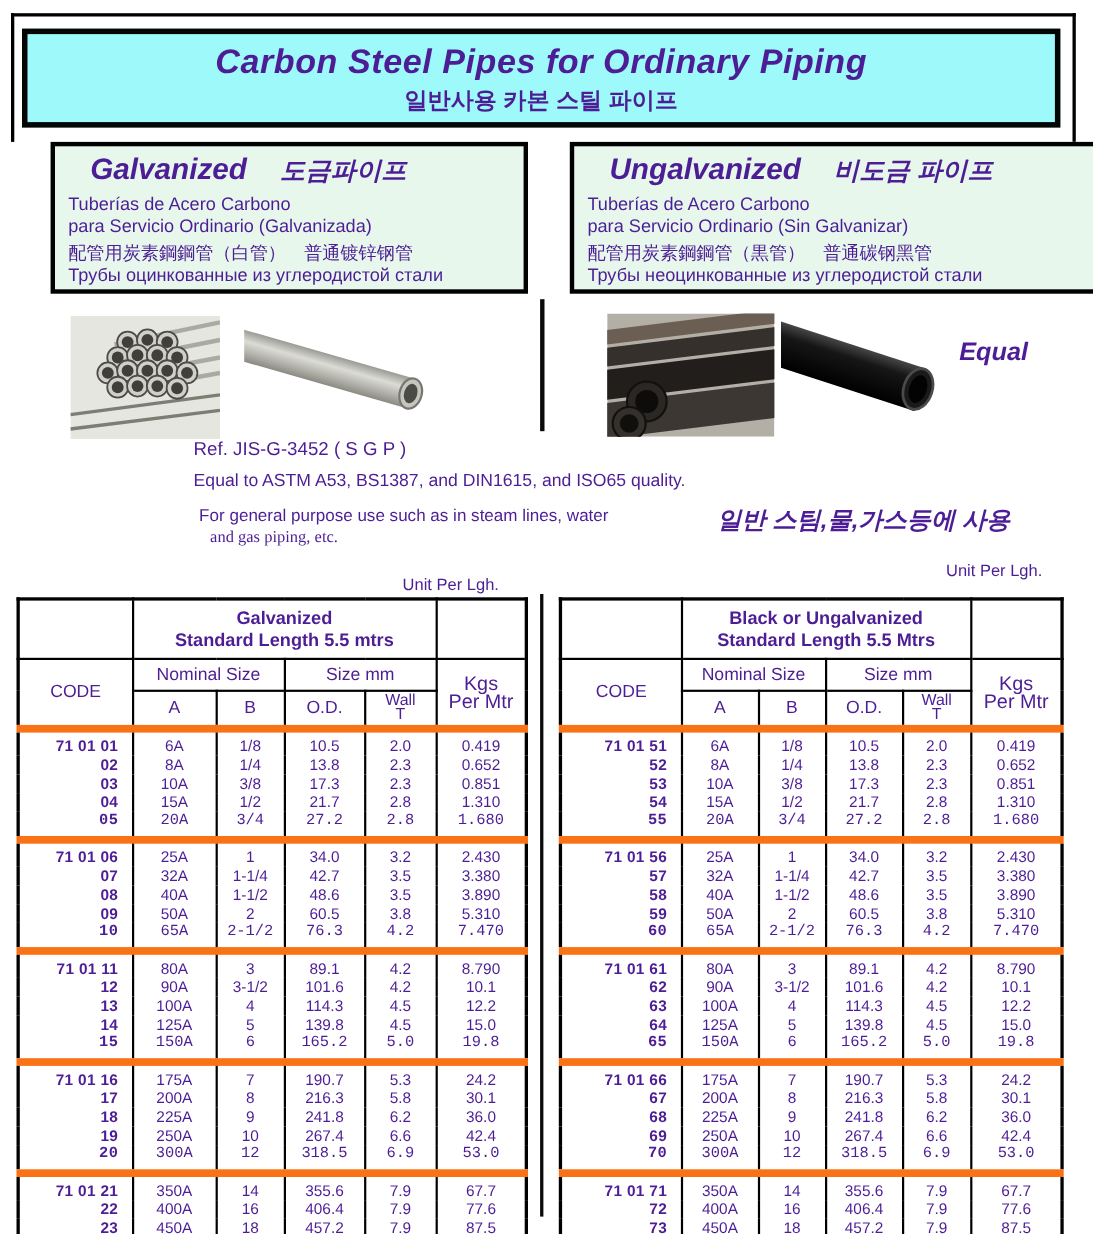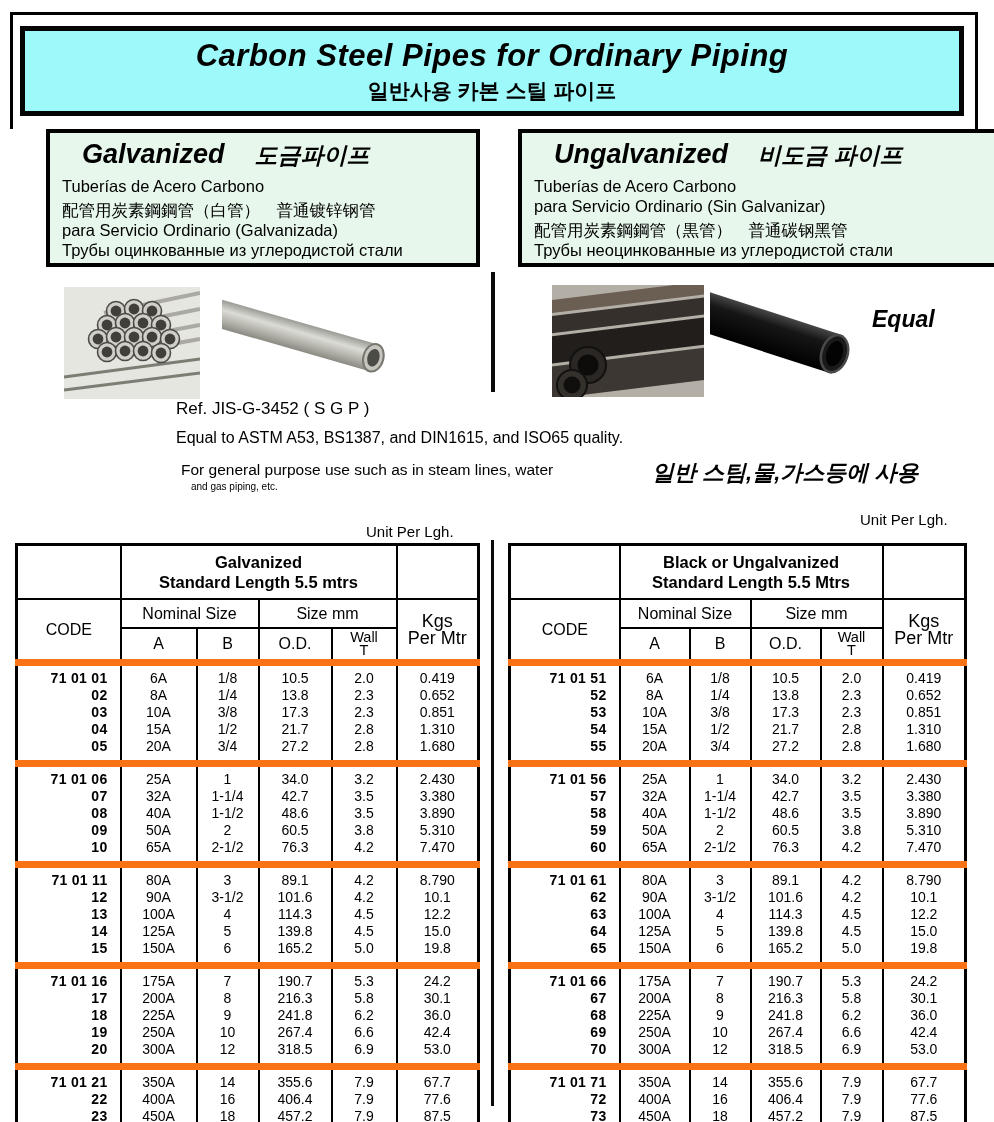--- a/index.html
+++ b/index.html
@@ -1,18 +1,18 @@
 <!DOCTYPE html>
 <html><head>
 <meta charset="utf-8">
 <style>
   html,body { margin:0; padding:0; background:#fff; }
   .page {
     position:relative; width:994px; height:1122px; background:#ffffff;
-    font-family:"Liberation Sans", sans-serif; color:#000000; overflow:hidden;
+    font-family:"Liberation Sans", sans-serif; color:#4c1d95; overflow:hidden;
   }
 
   
   .frame {
     position:absolute; left:10px; top:12px; width:962px; height:114px;
     border-top:3px solid #000; border-left:3px solid #000; border-right:3px solid #000;
   }
 
   .header-box {
     position:absolute; left:20px; top:26px; width:934px; height:80px;
@@ -37,21 +37,21 @@
   .black-label { position:absolute; left:872px; top:306px; font-size:23px; font-weight:bold; font-style:italic; }
 
   .vdivider { position:absolute; background:#0a0a0a; }
   .vdivider.top { left:491px; top:272px; width:4px; height:120px; }
   .vdivider.mid { left:491px; top:540px; width:3px; height:566px; }
 
   .ref-line { position:absolute; white-space:nowrap; }
   .ref-1 { left:176px; top:399px; font-size:17px; }
   .ref-2 { left:176px; top:429px; font-size:16px; }
   .ref-3 { left:181px; top:461px; font-size:15.5px; }
-  .ref-4 { left:191px; top:481px; font-size:10px; }
+  .ref-4 { left:191px; top:481px; font-size:15px;font-family:Liberation Serif, serif; }
   .ref-kr { left:652px; top:458px; font-size:22px; font-weight:bold; font-style:italic; }
 
   .unit-label { position:absolute; font-size:15px; white-space:nowrap; }
   .unit-left  { left:366px; top:523px; }
   .unit-right { left:860px; top:511px; }
 
   table.dtable {
     position:absolute; top:543px; border-collapse:collapse; table-layout:fixed;
     border:3px solid #000; background:#fff;
   }
@@ -64,42 +64,42 @@
   .dtable thead tr.r1 td { border-bottom:2px solid #000; height:52px; }
   .dtable thead tr.r2 td { height:27px; border-bottom:2px solid #000; }
   .dtable thead tr.r3 td { height:30px; }
   .dtable thead td { font-size:16px; }
   .t-title div { font-weight:bold; font-size:16.5px; line-height:20px; }
   .wall-hdr div { font-size:14.5px; line-height:13px; }
   .kgs-hdr div  { font-size:18px; line-height:17px; }
   .dtable tbody { border-top:7px solid #f97316; }
   .dtable tbody td { height:17px; font-size:14px; line-height:17px; }
   .dtable tbody tr:first-child td { padding-top:4px; }
-  .dtable tbody tr:last-child td  { padding-bottom:5px; }
+  .dtable tbody tr:last-child td  { padding-bottom:5px;font-family:Liberation Mono, monospace; }
   .dtable td.d-code { text-align:right; padding-right:12px; font-weight:bold; letter-spacing:0.3px; }
 </style>
 </head>
 <body>
 
 <div class="page">
 
   <div class="frame"></div>
 
   <div class="header-box">
     <div class="header-title">Carbon Steel Pipes for Ordinary Piping</div>
     <div class="header-sub">일반사용 카본 스틸 파이프</div>
   </div>
 
   <div class="label-box galv">
     <div class="box-title">
       <span>Galvanized</span><span class="kr">도금파이프</span>
     </div>
     <div class="box-line">Tuberías de Acero Carbono</div>
+    <div class="box-line">para Servicio Ordinario (Galvanizada)</div>
     <div class="box-line cjk">配管用炭素鋼鋼管（白管）　普通镀锌钢管</div>
-    <div class="box-line">para Servicio Ordinario (Galvanizada)</div>
     <div class="box-line">Трубы оцинкованные из углеродистой стали</div>
   </div>
 
   <div class="label-box ungalv">
     <div class="box-title">
       <span>Ungalvanized</span><span class="kr">비도금 파이프</span>
     </div>
     <div class="box-line">Tuberías de Acero Carbono</div>
     <div class="box-line">para Servicio Ordinario (Sin Galvanizar)</div>
     <div class="box-line cjk">配管用炭素鋼鋼管（黒管）　普通碳钢黑管</div>

